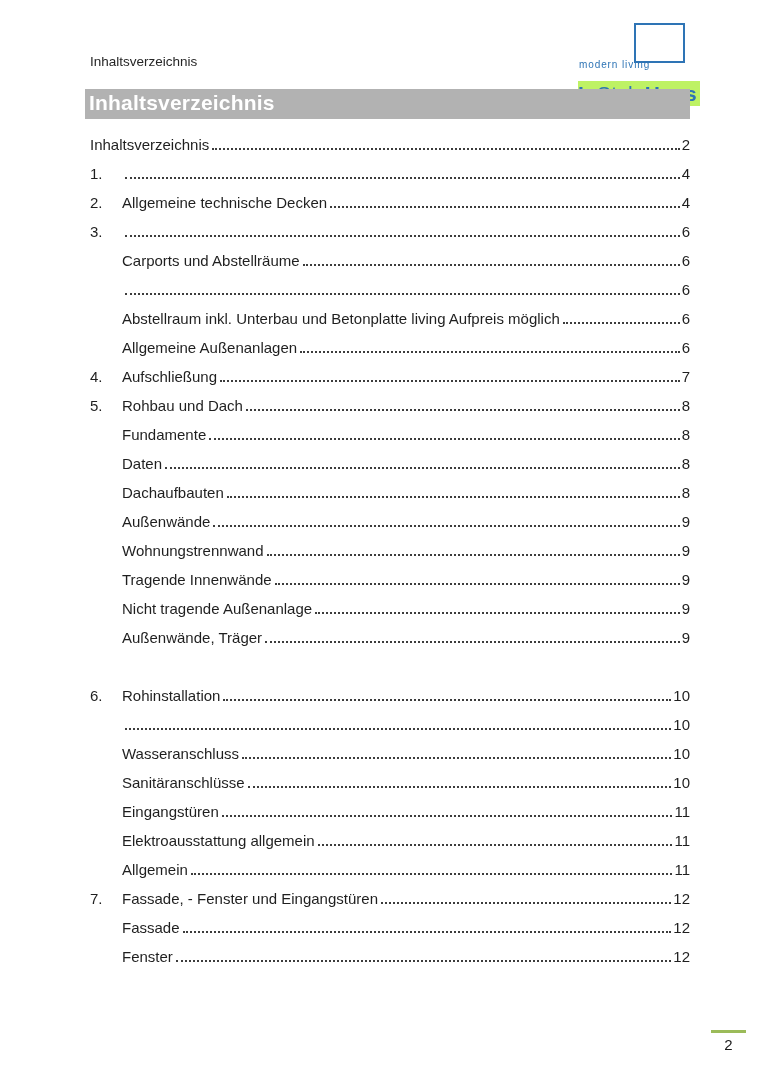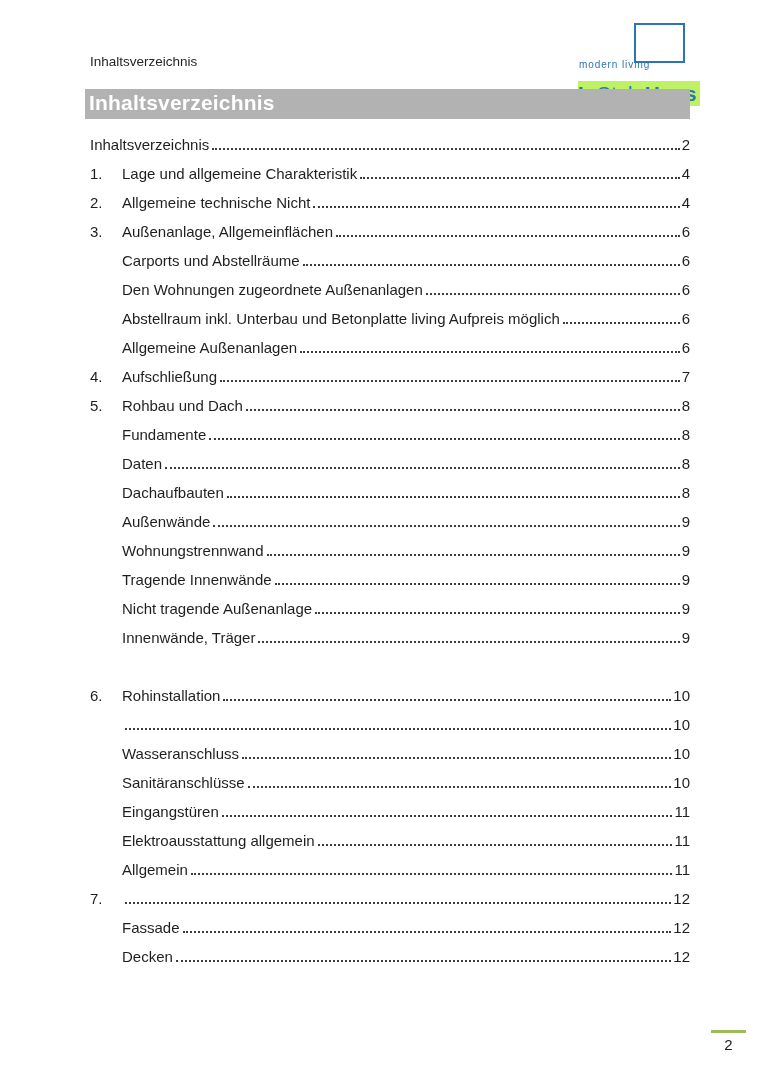--- a/index.html
+++ b/index.html
@@ -99,43 +99,40 @@
   </div>
 
   <div class="toc">
       <div class="toc-row level-0">
         <span class="toc-label">Inhaltsverzeichnis</span>
         <span class="toc-leader"></span>
         <span class="toc-page">2</span>
       </div>
       <div class="toc-row level-1">
         <span class="toc-num">1.</span>
-        <span class="toc-label">Lage und allgemeine Charakteristik</span>
         <span class="toc-leader"></span>
         <span class="toc-page">4</span>
       </div>
       <div class="toc-row level-1">
         <span class="toc-num">2.</span>
-        <span class="toc-label">Allgemeine technische Nicht</span>
+        <span class="toc-label">Allgemeine technische Decken</span>
         <span class="toc-leader"></span>
         <span class="toc-page">4</span>
       </div>
       <div class="toc-row level-1">
         <span class="toc-num">3.</span>
-        <span class="toc-label">Außenanlage, Allgemeinflächen</span>
         <span class="toc-leader"></span>
         <span class="toc-page">6</span>
       </div>
       <div class="toc-row level-2">
         <span class="toc-label">Carports und Abstellräume</span>
         <span class="toc-leader"></span>
         <span class="toc-page">6</span>
       </div>
       <div class="toc-row level-2">
-        <span class="toc-label">Den Wohnungen zugeordnete Außenanlagen</span>
         <span class="toc-leader"></span>
         <span class="toc-page">6</span>
       </div>
       <div class="toc-row level-2">
         <span class="toc-label">Abstellraum inkl. Unterbau und Betonplatte living Aufpreis möglich</span>
         <span class="toc-leader"></span>
         <span class="toc-page">6</span>
       </div>
       <div class="toc-row level-2">
         <span class="toc-label">Allgemeine Außenanlagen</span>
@@ -183,21 +180,21 @@
         <span class="toc-label">Tragende Innenwände</span>
         <span class="toc-leader"></span>
         <span class="toc-page">9</span>
       </div>
       <div class="toc-row level-2">
         <span class="toc-label">Nicht tragende Außenanlage</span>
         <span class="toc-leader"></span>
         <span class="toc-page">9</span>
       </div>
       <div class="toc-row level-2">
-        <span class="toc-label">Innenwände, Träger</span>
+        <span class="toc-label">Außenwände, Träger</span>
         <span class="toc-leader"></span>
         <span class="toc-page">9</span>
       </div>
       <div class="toc-spacer"></div>
       <div class="toc-row level-1">
         <span class="toc-num">6.</span>
         <span class="toc-label">Rohinstallation</span>
         <span class="toc-leader"></span>
         <span class="toc-page">10</span>
       </div>
@@ -225,30 +222,31 @@
         <span class="toc-leader"></span>
         <span class="toc-page">11</span>
       </div>
       <div class="toc-row level-2">
         <span class="toc-label">Allgemein</span>
         <span class="toc-leader"></span>
         <span class="toc-page">11</span>
       </div>
       <div class="toc-row level-1">
         <span class="toc-num">7.</span>
+        <span class="toc-label">Fassade, - Fenster und Eingangstüren</span>
         <span class="toc-leader"></span>
         <span class="toc-page">12</span>
       </div>
       <div class="toc-row level-2">
         <span class="toc-label">Fassade</span>
         <span class="toc-leader"></span>
         <span class="toc-page">12</span>
       </div>
       <div class="toc-row level-2">
-        <span class="toc-label">Decken</span>
+        <span class="toc-label">Fenster</span>
         <span class="toc-leader"></span>
         <span class="toc-page">12</span>
       </div>
     </div>
 
   <div class="footer-rule"></div>
   <div class="footer-page">2</div>
 
 </div>
 

